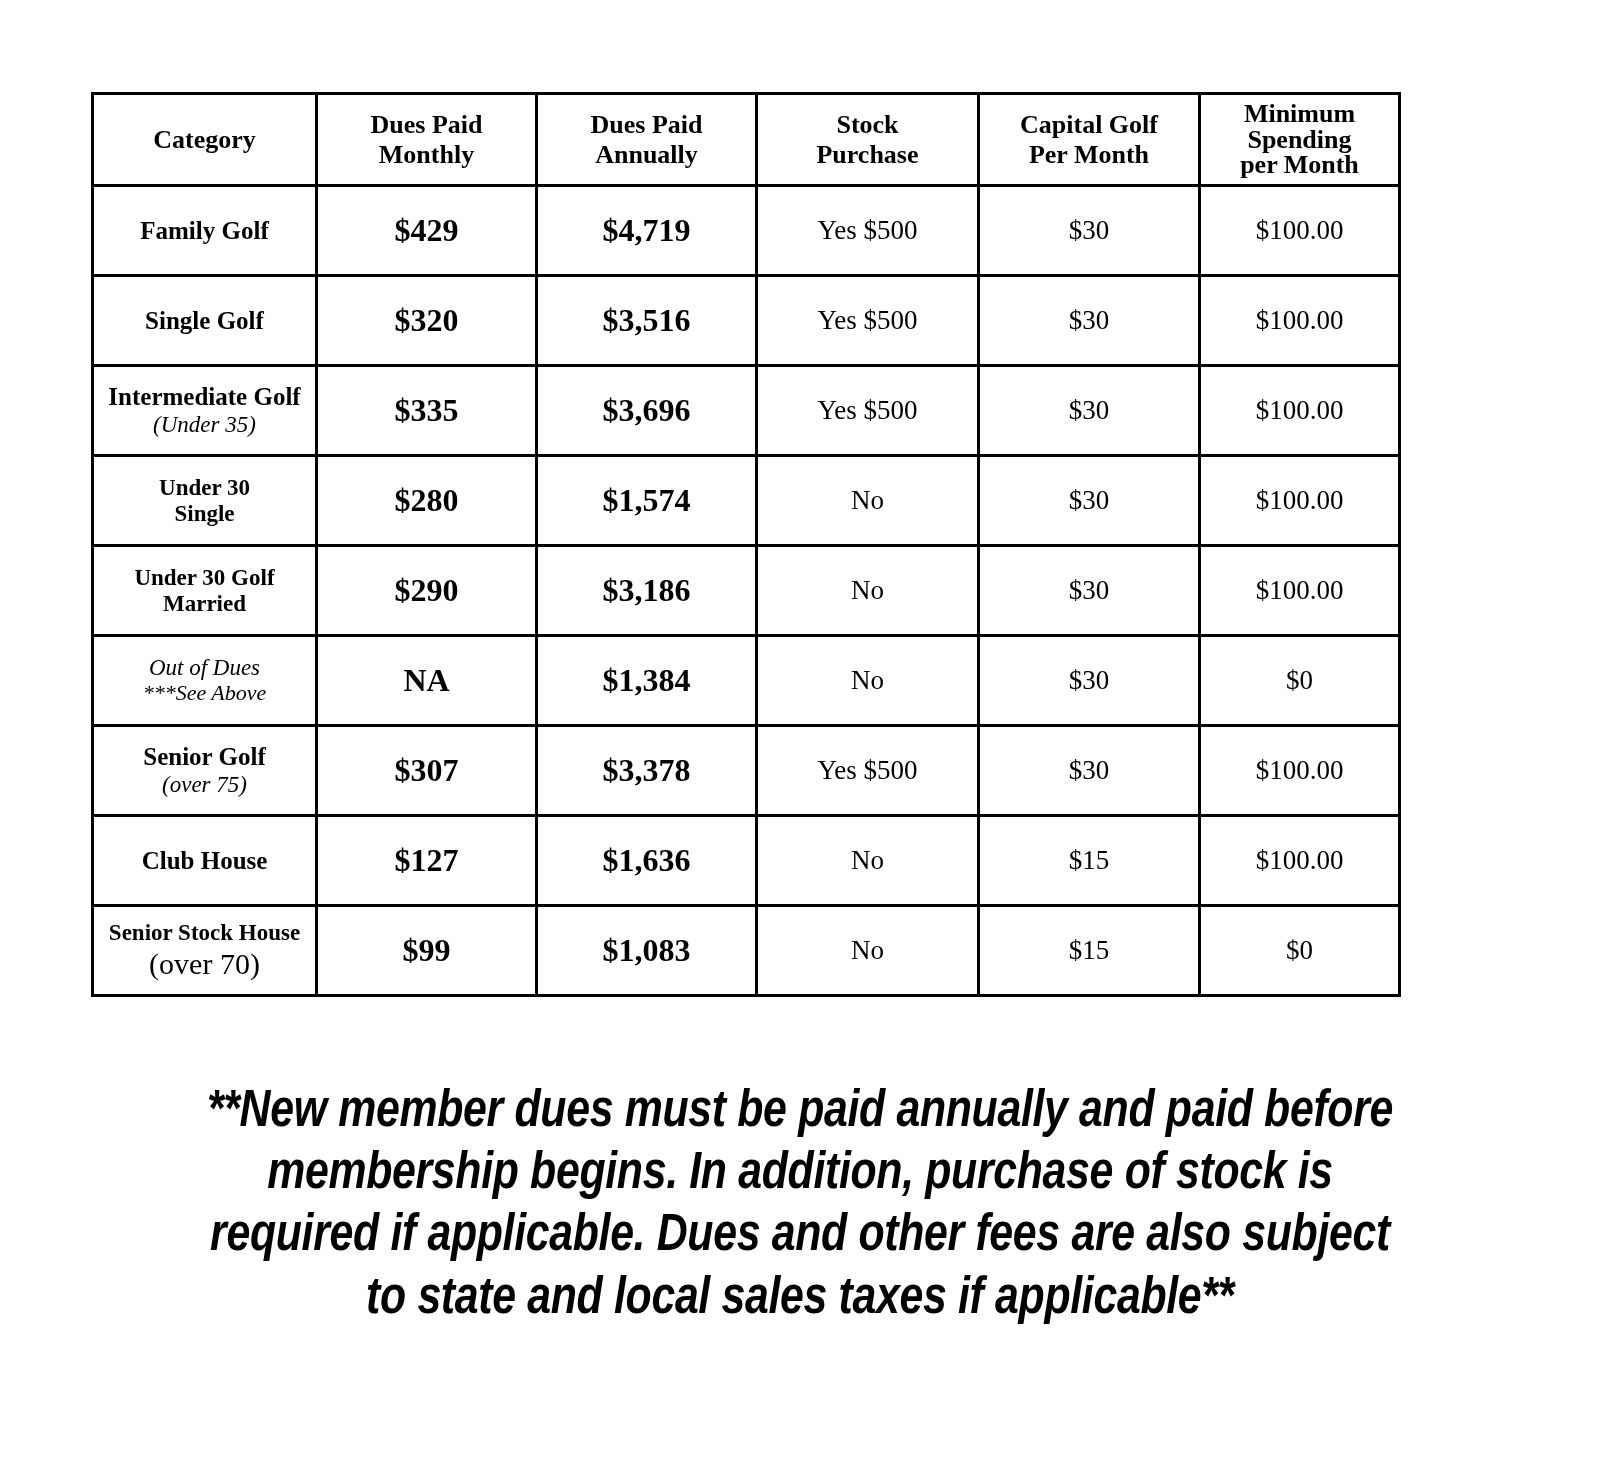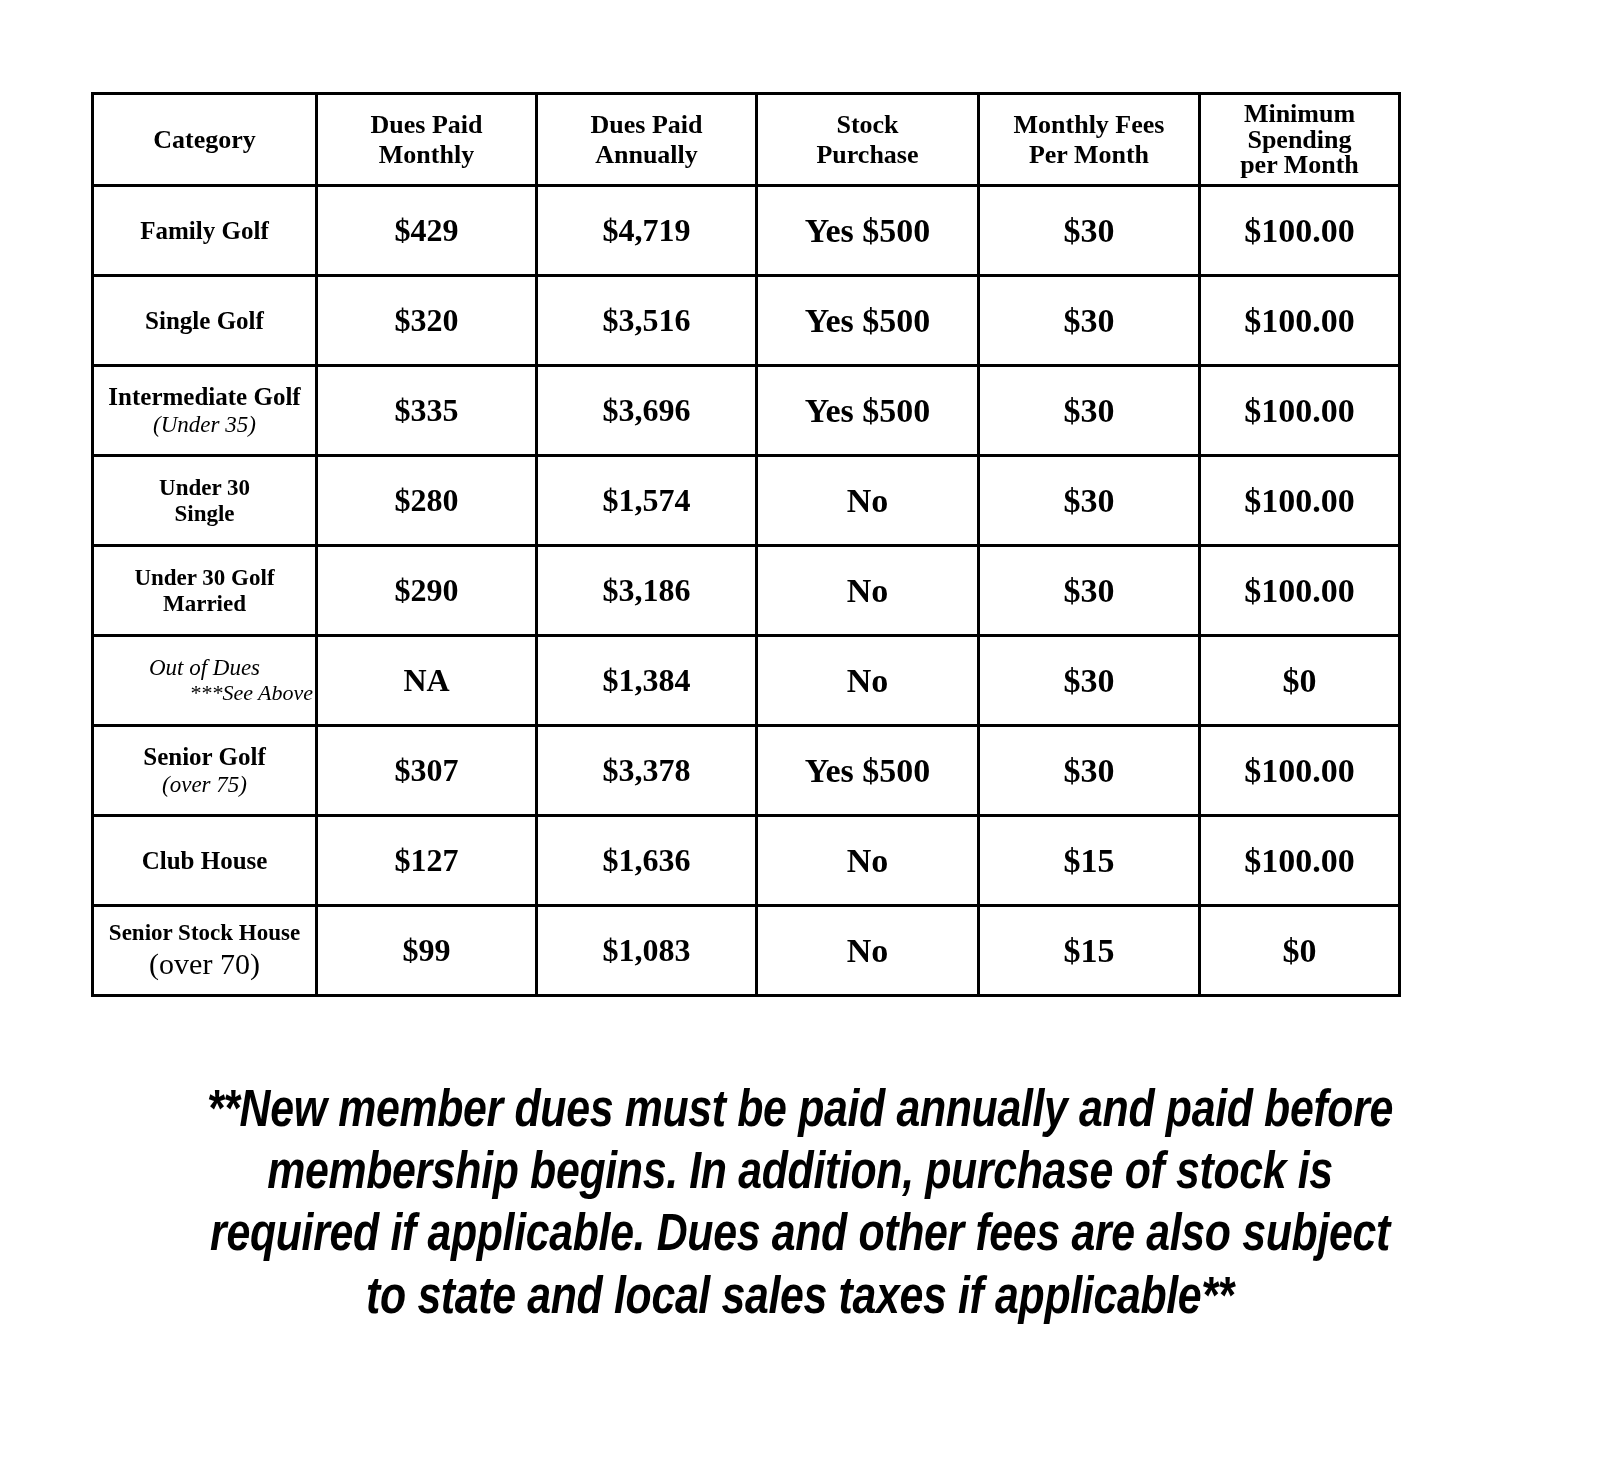--- a/index.html
+++ b/index.html
@@ -84,27 +84,26 @@
     display: block;
   }
   .cat-cell.italic-all {
     font-weight: normal;
     font-style: italic;
     font-size: 23px;
   }
   .cat-cell.italic-all .line2 {
     display: block;
     font-size: 22px;
-    text-align: right;
   }
   .cat-cell.smaller { font-size: 23px; }
 
   .val-cell {
-    font-weight: bold;
-    font-size: 34px;
+    font-weight: normal;
+    font-size: 27px;
   }
   .val-cell.bold {
     font-weight: bold;
     font-size: 32px;
   }
 
   
   .footnote {
     position: absolute;
     left: 80px;
@@ -147,21 +146,21 @@
         </th>
         <th>
           <span>Dues Paid</span><br>
           <span>Annually</span>
         </th>
         <th>
           <span>Stock</span><br>
           <span>Purchase</span>
         </th>
         <th>
-          <span>Monthly Fees</span><br>
+          <span>Capital Golf</span><br>
           <span>Per Month</span>
         </th>
         <th class="tight">
           <span>Minimum</span><br>
           <span>Spending</span><br>
           <span>per Month</span>
         </th>
       </tr>
     </thead>
     <tbody>

